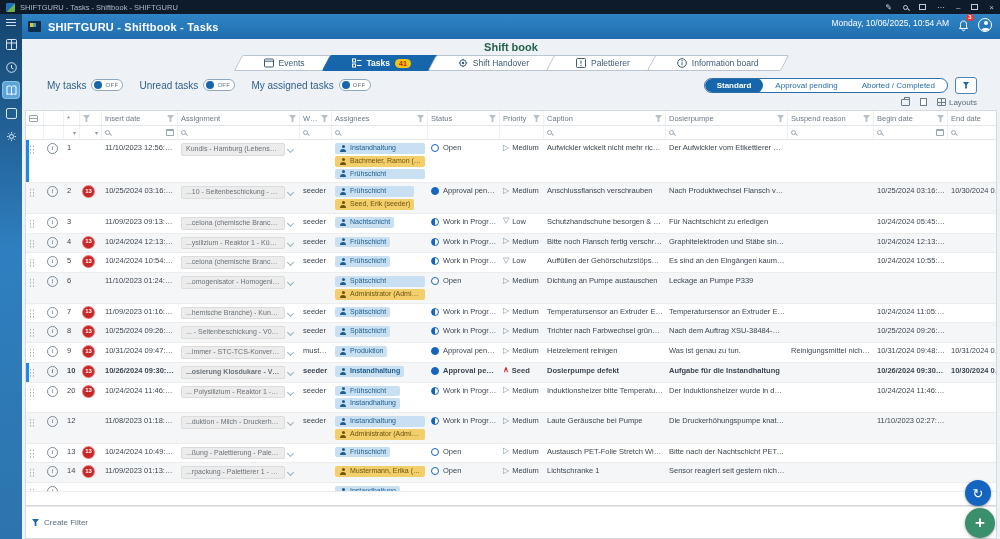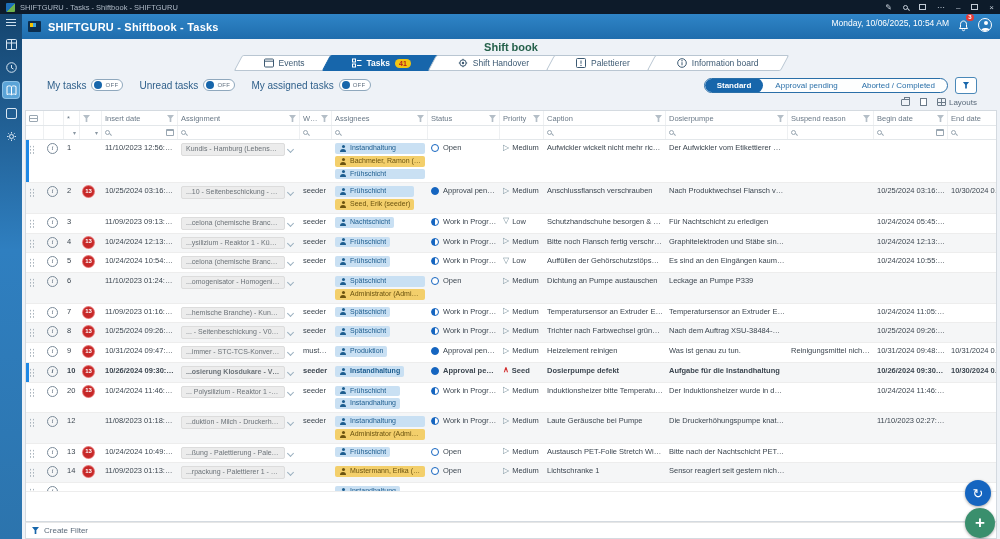--- a/index.html
+++ b/index.html
@@ -111,21 +111,21 @@
   .ticon::before { content:''; position:absolute; top:0; left:2.5px; width:3px; height:3px; border-radius:50%; background:currentColor; }
   .ticon::after { content:''; position:absolute; bottom:0; left:1px; width:6px; height:3px; border-radius:3px 3px 0 0; background:currentColor; }
   .sicon { width:8px; height:8px; border-radius:50%; border:1.2px solid #1565c0; margin-right:4px; flex:none; margin-top:1px; }
   .s-open { background:#fff; }
   .s-pending { background:#1565c0; }
   .s-progress { background:linear-gradient(90deg,#1565c0 50%,#fff 50%); }
   .picon { font-size:8px; margin-right:3px; color:#78909c; line-height:1; margin-top:.5px; }
   .p-high { color:#d32f2f; font-weight:bold; }
 
   
-  .createfilter { height:17px; background:#fff; border:1px solid #d4dae0; border-top:1px solid #e6e6e6; display:flex; align-items:center; gap:5px; padding:0 6px; font-size:8px; color:#5a6a7a; flex:none; cursor:pointer; }
+  .createfilter { height:33px; background:#fff; border:1px solid #d4dae0; border-top:1px solid #e6e6e6; display:flex; align-items:center; gap:5px; padding:0 6px; font-size:8px; color:#5a6a7a; flex:none; cursor:pointer; }
 
   .fab { position:absolute; border-radius:50%; display:flex; align-items:center; justify-content:center; color:#fff; cursor:pointer; box-shadow:0 1px 3px rgba(0,0,0,.35); }
   .fab-refresh { width:26px; height:26px; right:9px; bottom:33px; background:#1565c0; font-size:13px; }
   .fab-add { width:30px; height:30px; right:5px; bottom:1px; background:#3a8f6d; font-size:17px; font-weight:bold; }
 </style>
 </head>
 <body>
 
 <div class="app">
 

